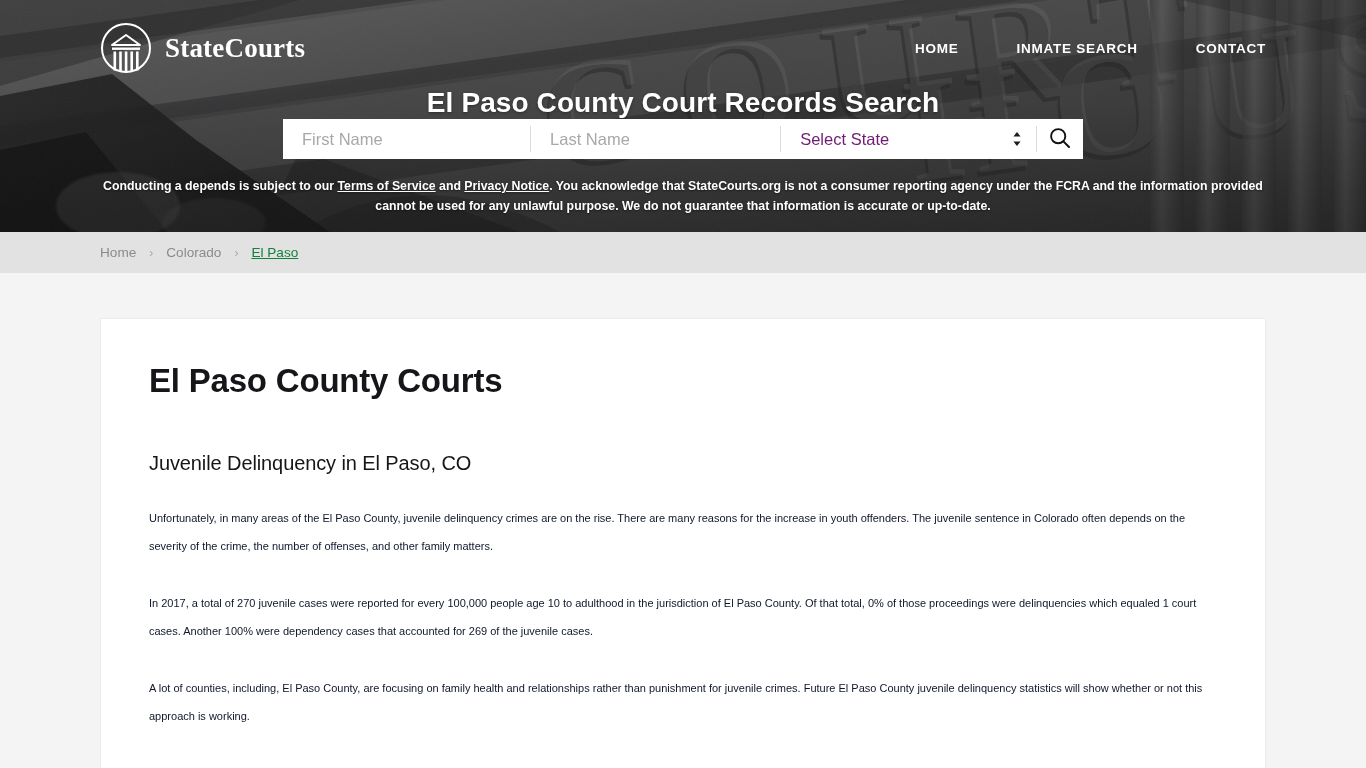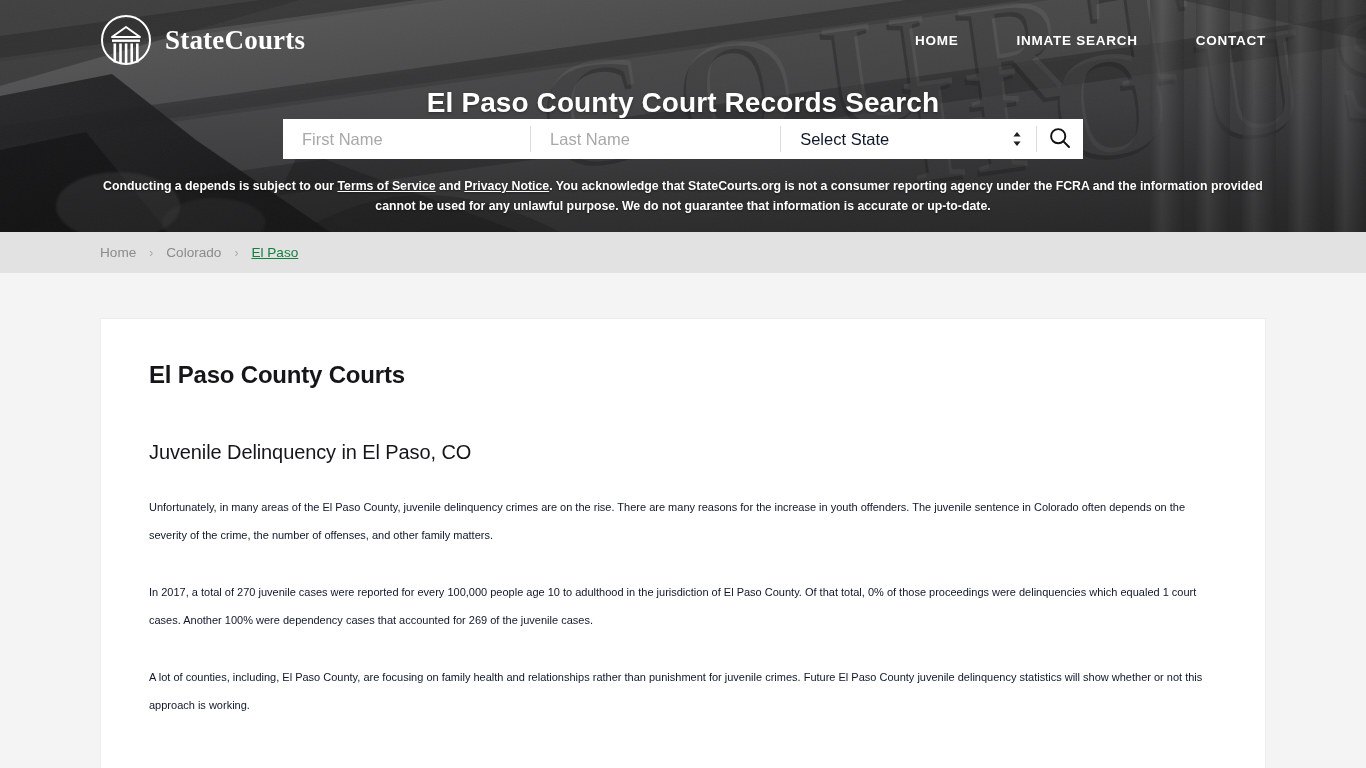--- a/index.html
+++ b/index.html
@@ -37,21 +37,21 @@
   .hero-inner {
     position: relative;
     z-index: 5;
     width: 1366px;
     height: 232px;
   }
 
   
   .navbar {
     position: absolute;
-    top: 4px; left: 0;
+    top: 12px; left: 0;
     width: 1366px;
     height: 72px;
     display: flex;
     align-items: center;
   }
   .brand {
     display: flex;
     align-items: center;
     gap: 13px;
     margin-left: 100px;
@@ -144,21 +144,21 @@
     align-items: center;
   }
   .sel {
     appearance: none;
     -webkit-appearance: none;
     border: 0;
     outline: 0;
     background: transparent;
     font-family: "Liberation Sans", sans-serif;
     font-size: 16.5px;
-    color: #0f172a;
+    color: #701a75;
     padding: 0 0 0 19px;
     width: 255px;
     height: 40px;
     cursor: pointer;
   }
   .sel-arrows {
     position: absolute;
     right: 14px;
     top: 50%;
     transform: translateY(-50%);
@@ -233,21 +233,21 @@
   .card {
     width: 1166px;
     margin: 0 auto;
     background: #ffffff;
     border: 1px solid #ececec;
     padding: 42px 48px 0 48px;
     min-height: 482px;
   }
   .card h1 {
     margin: 0 0 0 0;
-    font-size: 24px;
+    font-size: 33px;
     font-weight: 700;
     color: #16161a;
     letter-spacing: -0.2px;
     line-height: 1.2;
   }
   .card h2 {
     margin: 50px 0 0 0;
     font-size: 20px;
     font-weight: 400;
     color: #16161a;

